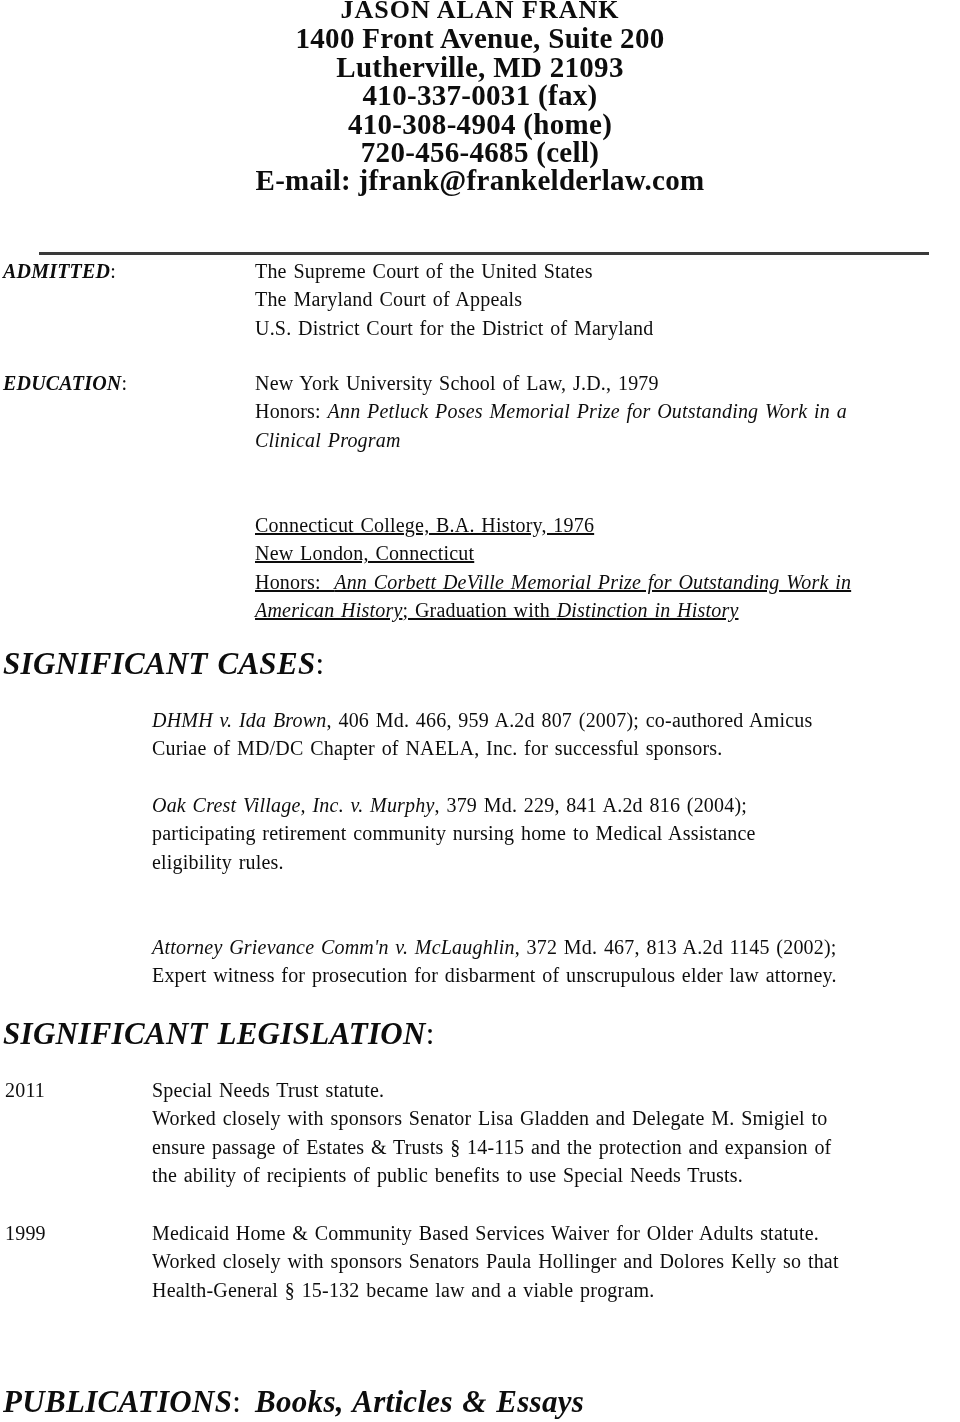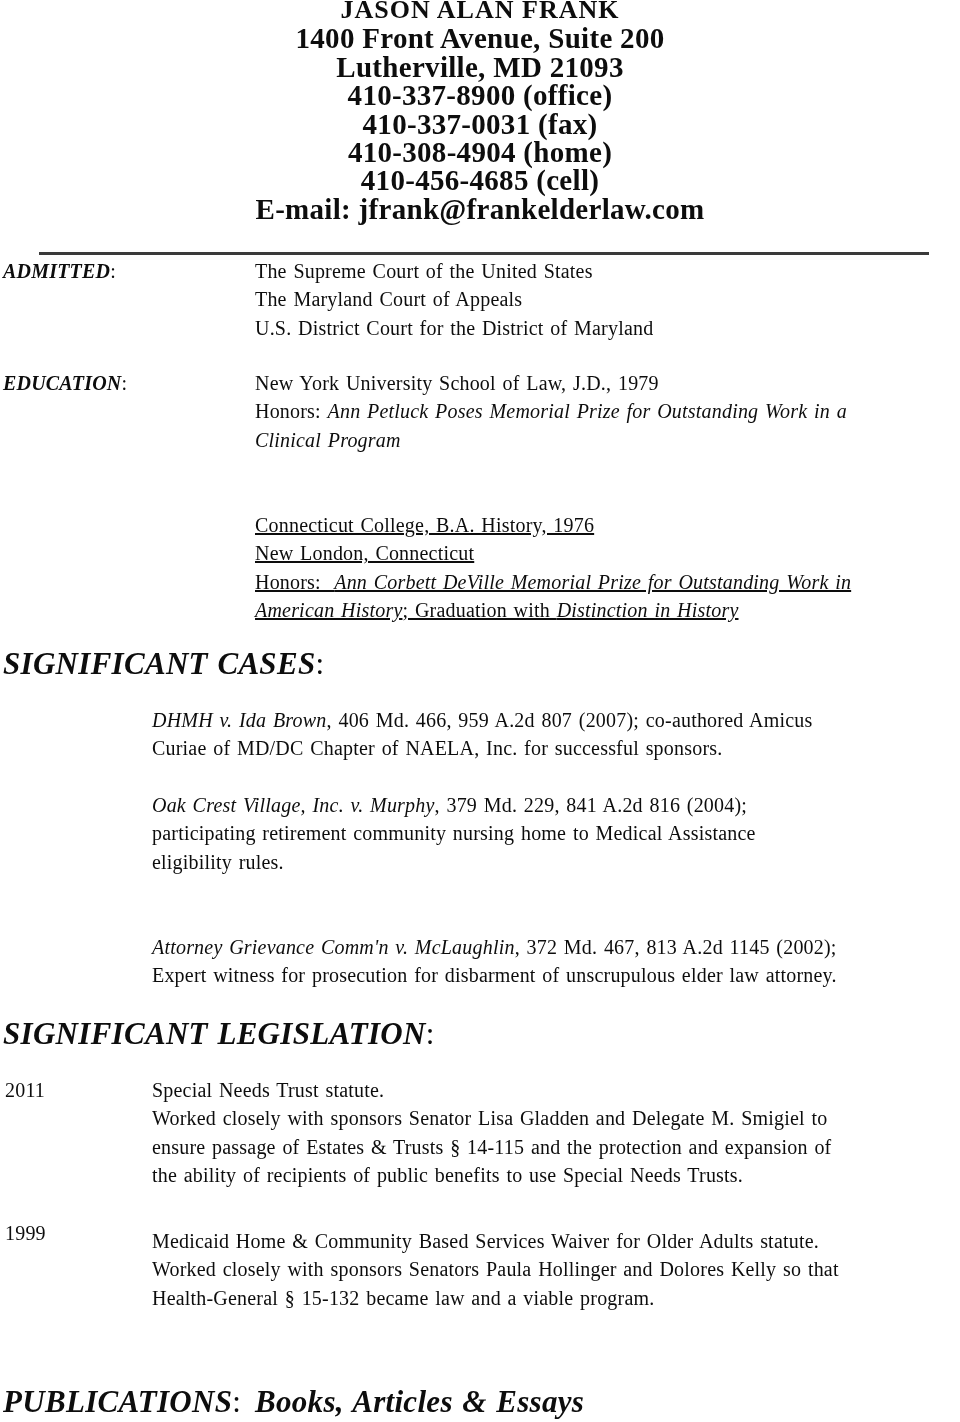--- a/index.html
+++ b/index.html
@@ -34,24 +34,23 @@
 </style>
 </head>
 <body>
 
 <div class="page">
 
   <header class="hdr">
     <div class="hdr-title">JASON ALAN FRANK</div>
     <div class="hdr-line">1400 Front Avenue, Suite 200</div>
     <div class="hdr-line">Lutherville, MD 21093</div>
-    <div class="hdr-line">410-337-8900 (office)</div>
     <div class="hdr-line">410-337-0031 (fax)</div>
     <div class="hdr-line">410-308-4904 (home)</div>
-    <div class="hdr-line">410-456-4685 (cell)</div>
+    <div class="hdr-line">720-456-4685 (cell)</div>
     <div class="hdr-line">E-mail: jfrank@frankelderlaw.com</div>
   </header>
 
   <div class="rule"></div>
 
   <div class="block" style="left:3px; top:257px;">
       <div class="textline"><span class="it bd">ADMITTED</span><span>:</span></div>
     </div>
   <div class="block" style="left:255px; top:257px;">
       <div class="textline"><span>The Supreme Court of the United States</span></div>
@@ -95,21 +94,21 @@
       <div class="textline"><span class="it bd">SIGNIFICANT LEGISLATION</span><span>:</span></div>
     </div>
   <div class="block" style="left:5px; top:1076px;">2011</div>
   <div class="block" style="left:152px; top:1076px;">
       <div class="textline"><span>Special Needs Trust statute.</span></div>
       <div class="textline"><span>Worked closely with sponsors Senator Lisa Gladden and Delegate M. Smigiel to</span></div>
       <div class="textline"><span>ensure passage of Estates &amp; Trusts § 14-115 and the protection and expansion of</span></div>
       <div class="textline"><span>the ability of recipients of public benefits to use Special Needs Trusts.</span></div>
     </div>
   <div class="block" style="left:5px; top:1219px;">1999</div>
-  <div class="block" style="left:152px; top:1219px;margin-top:8px;">
+  <div class="block" style="left:152px; top:1219px;">
       <div class="textline"><span>Medicaid Home &amp; Community Based Services Waiver for Older Adults statute.</span></div>
       <div class="textline"><span>Worked closely with sponsors Senators Paula Hollinger and Dolores Kelly so that</span></div>
       <div class="textline"><span>Health-General § 15-132 became law and a viable program.</span></div>
     </div>
 
   <div class="block heading" style="left:3px; top:1388px;">
       <div class="textline"><span class="it bd">PUBLICATIONS</span><span>:</span></div>
     </div>
   <div class="block heading" style="left:255px; top:1388px;">
       <div class="textline"><span class="it bd">Books, Articles &amp; Essays</span></div>

